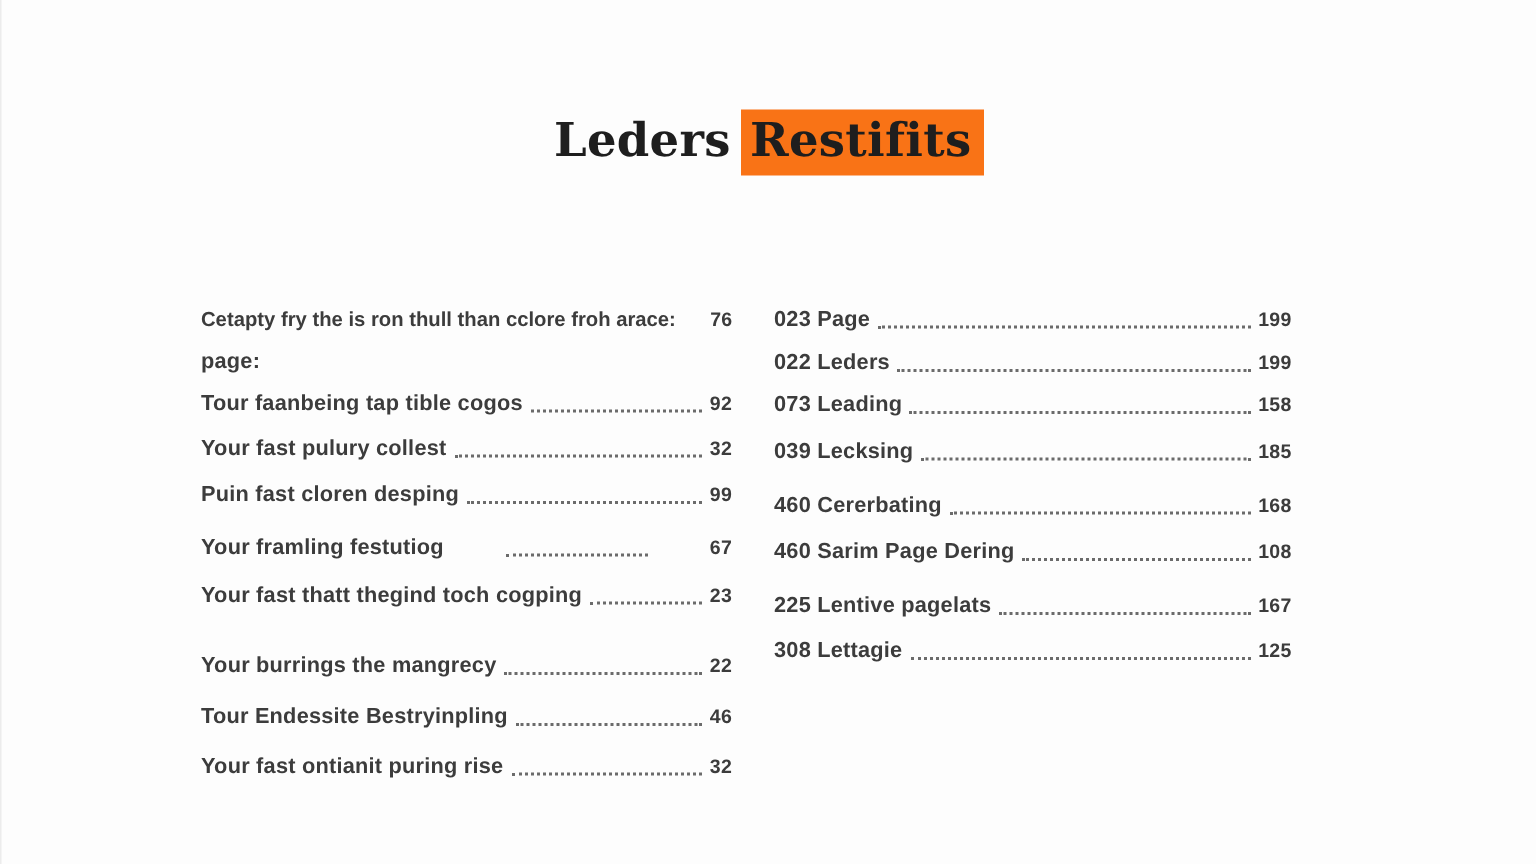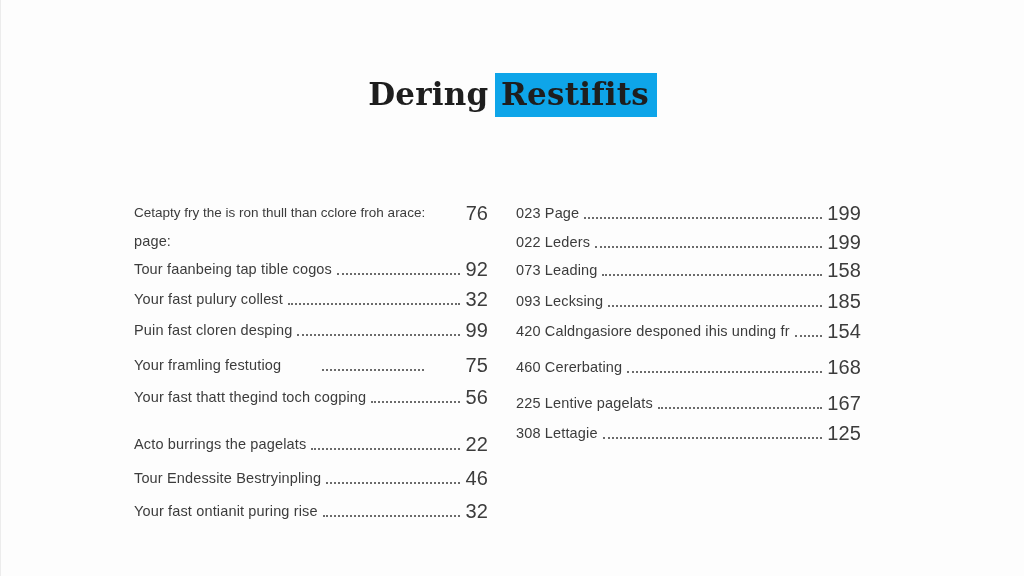--- a/index.html
+++ b/index.html
@@ -19,21 +19,21 @@
     top: 76px; left: 0; right: 0;
     text-align: center;
     font-family: "DejaVu Serif", "Liberation Serif", serif;
     font-weight: 700;
     font-size: 31px;
     letter-spacing: 0.2px;
     color: #1e1e1e;
     margin: 0;
   }
   .title .hl {
-    background: #0ea5e9;
+    background: #f97316;
     padding: 3px 8px 5px 6px;
     margin-left: 0.22em;
   }
 
   
   .col {
     position: absolute;
     top: 204px;
     display: flex;
     flex-direction: column;
@@ -41,48 +41,49 @@
   .col-left  { left: 133px; width: 354px; }
   .col-right { left: 515px; width: 345px; }
 
   .row {
     display: flex;
     align-items: flex-end;
     line-height: 18px;
     font-size: 14.5px;
     letter-spacing: 0.15px;
     color: #3c3c3c;
+    font-weight: bold;
   }
   .row .lbl { white-space: nowrap; }
   .row.tight { font-size: 13.5px; letter-spacing: 0; }
   .row .dots {
     flex: 1 1 auto;
     min-width: 10px;
     border-bottom: 2px dotted #6b6b6b;
     margin: 0 5px;
     transform: translateY(-3px);
   }
   .row .spacer { flex: 1 1 auto; min-width: 6px; }
   .row .num {
-    font-size: 20px;
+    font-size: 13px;
     text-align: right;
     color: #3c3c3c;
   }
 
   .mt10 { margin-top: 10px; } .mt11 { margin-top: 11px; justify-content: center; }
   .mt12 { margin-top: 12px; } .mt13 { margin-top: 13px; }
   .mt14 { margin-top: 14px; } .mt15 { margin-top: 15px; }
   .mt16 { margin-top: 16px; justify-content: flex-end; } .mt17 { margin-top: 17px; gap: 36px; }
   .mt18 { margin-top: 18px; } .mt20 { margin-top: 20px; }
   .mt29 { margin-top: 29px; }
 </style>
 </head>
 <body>
 
-<h1 class="title"><span>Dering</span><span class="hl">Restifits</span></h1>
+<h1 class="title"><span>Leders</span><span class="hl">Restifits</span></h1>
 
 <div class="col col-left">
 
   <div class="row tight">
     <span class="lbl">Cetapty fry the is ron thull than cclore froh arace:</span>
     <span class="spacer"></span>
     <span class="num">76</span>
   </div>
   <div class="row mt10">
     <span class="lbl">page:</span>
@@ -102,31 +103,31 @@
 
   <div class="row mt13">
     <span class="lbl">Puin fast cloren desping</span>
     <span class="dots"></span>
     <span class="num">99</span>
   </div>
 
   <div class="row mt17">
     <span class="lbl">Your framling festutiog</span>
     <span class="dots"></span>
-    <span class="num">75</span>
+    <span class="num">67</span>
   </div>
 
   <div class="row mt14">
     <span class="lbl">Your fast thatt thegind toch cogping</span>
     <span class="dots"></span>
-    <span class="num">56</span>
+    <span class="num">23</span>
   </div>
 
   <div class="row mt29">
-    <span class="lbl">Acto burrings the pagelats</span>
+    <span class="lbl">Your burrings the mangrecy</span>
     <span class="dots"></span>
     <span class="num">22</span>
   </div>
 
   <div class="row mt16">
     <span class="lbl">Tour Endessite Bestryinpling</span>
     <span class="dots"></span>
     <span class="num">46</span>
   </div>
 
@@ -152,37 +153,37 @@
     <span class="num">199</span>
   </div>
 
   <div class="row mt10">
     <span class="lbl">073 Leading</span>
     <span class="dots"></span>
     <span class="num">158</span>
   </div>
 
   <div class="row mt13">
-    <span class="lbl">093 Lecksing</span>
+    <span class="lbl">039 Lecksing</span>
     <span class="dots"></span>
     <span class="num">185</span>
   </div>
 
-  <div class="row mt12">
-    <span class="lbl">420 Caldngasiore desponed ihis unding fr</span>
-    <span class="dots"></span>
-    <span class="num">154</span>
-  </div>
 
   <div class="row mt18">
     <span class="lbl">460 Cererbating</span>
     <span class="dots"></span>
     <span class="num">168</span>
   </div>
 
+  <div class="row mt13">
+    <span class="lbl">460 Sarim Page Dering</span>
+    <span class="dots"></span>
+    <span class="num">108</span>
+  </div>
 
 
   <div class="row mt18">
     <span class="lbl">225 Lentive pagelats</span>
     <span class="dots"></span>
     <span class="num">167</span>
   </div>
 
   <div class="row mt12">
     <span class="lbl">308 Lettagie</span>

